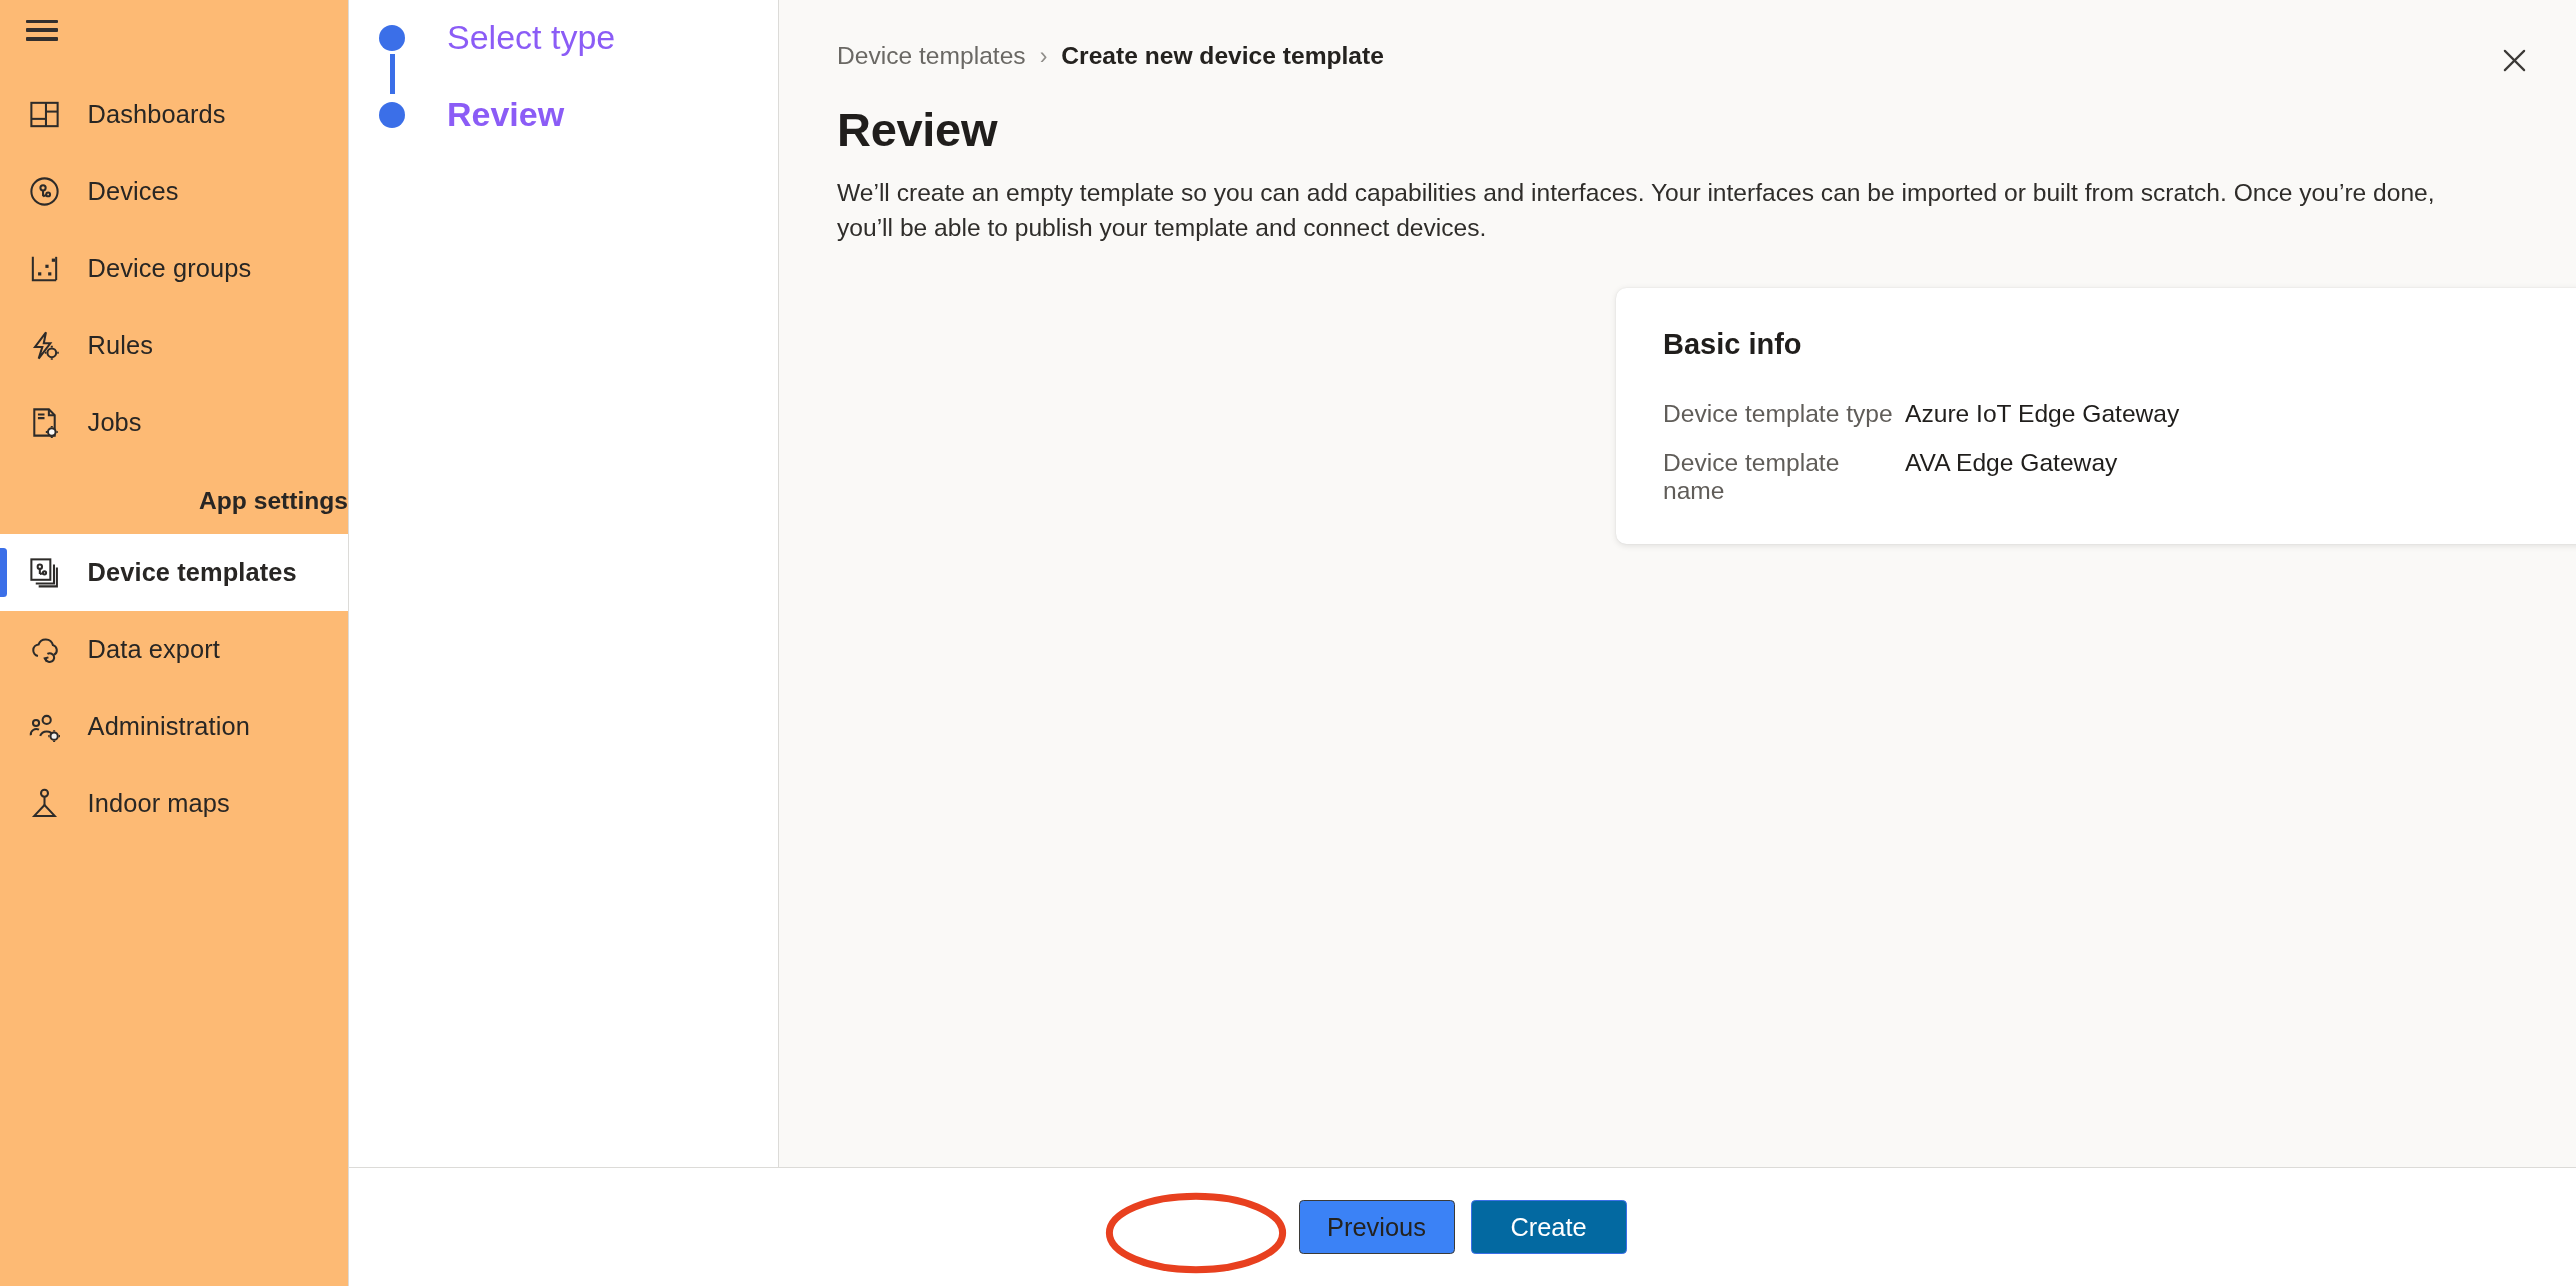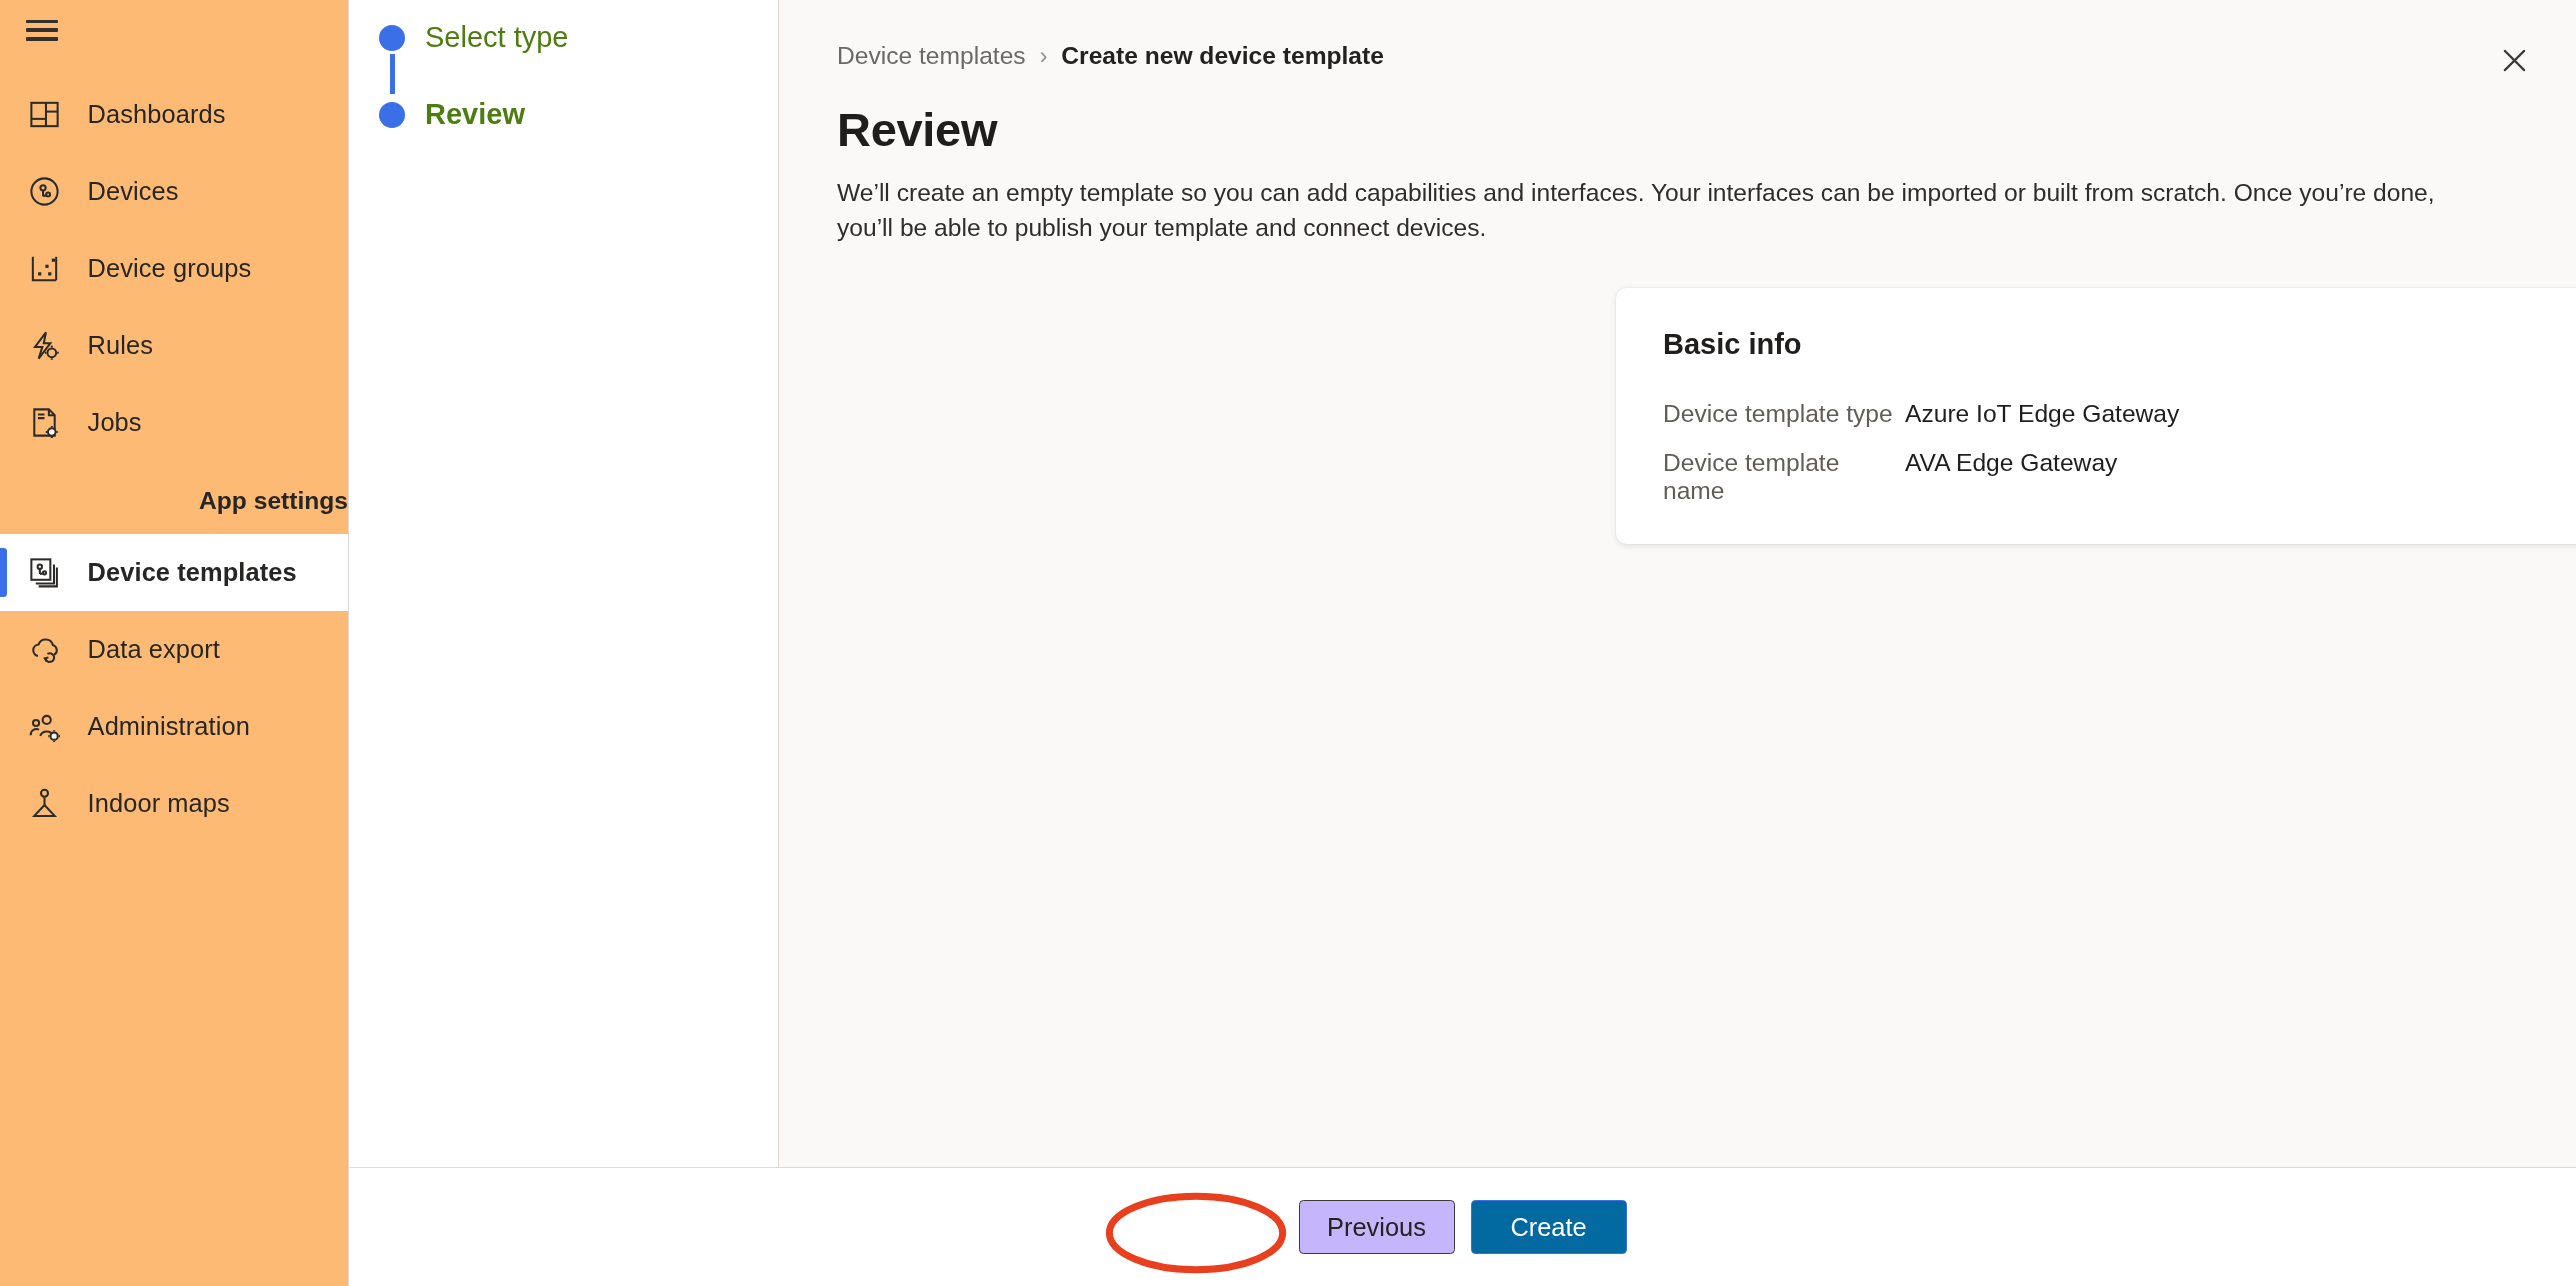--- a/index.html
+++ b/index.html
@@ -113,23 +113,23 @@
     position: relative;
     z-index: 2;
   }
   .step .connector {
     position: absolute;
     left: 11.4px; top: 35px;
     width: 4.4px; height: 40px;
     background: #3b6fe8;
   }
   .step .slabel {
-    margin-left: 20px;
-    font-size: 29px;
-    color: #4d7c0f;
+    margin-left: 42px;
+    font-size: 34px;
+    color: #8b5cf6;
     line-height: 37px;
     white-space: nowrap;
   }
   .step.current .slabel { font-weight: bold; }
 
   
   #main {
     position: relative;
     flex: 1 1 auto;
     background: #faf9f7;
@@ -224,21 +224,21 @@
     border-radius: 4.4px;
     font-size: 25.4px;
     font-family: "Liberation Sans", "DejaVu Sans", sans-serif;
     display: inline-flex;
     align-items: center;
     justify-content: center;
     cursor: pointer;
     padding: 0 21px;
   }
   .btn-secondary {
-    background: #c4b5fd;
+    background: #3b82f6;
     border: 1.8px solid #3b3a37;
     color: #24221f;
   }
   .btn-primary {
     background: #0369a1;
     border: 1.8px solid #3b6fe8;
     color: #ffffff;
   }
   #annotation {
     position: absolute;

